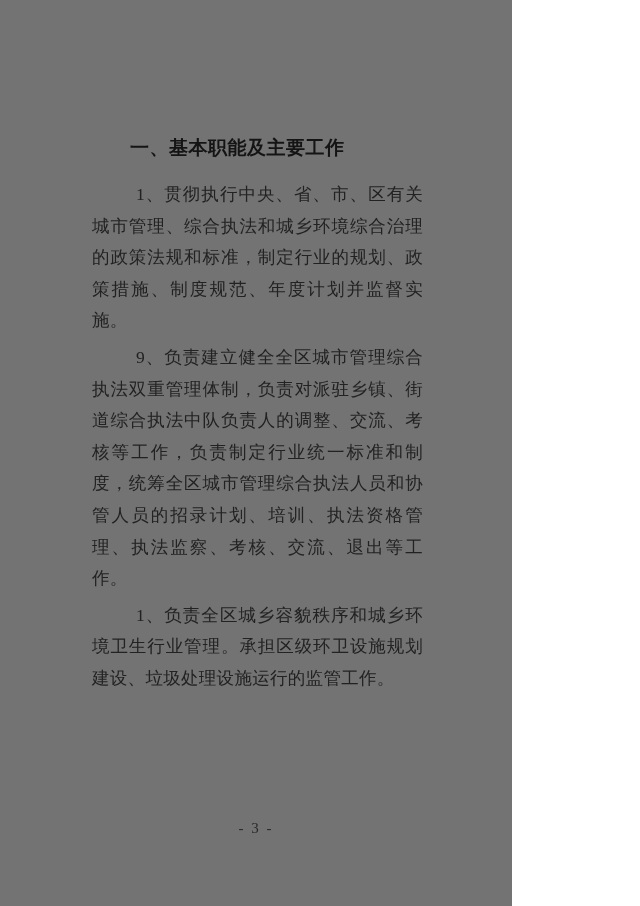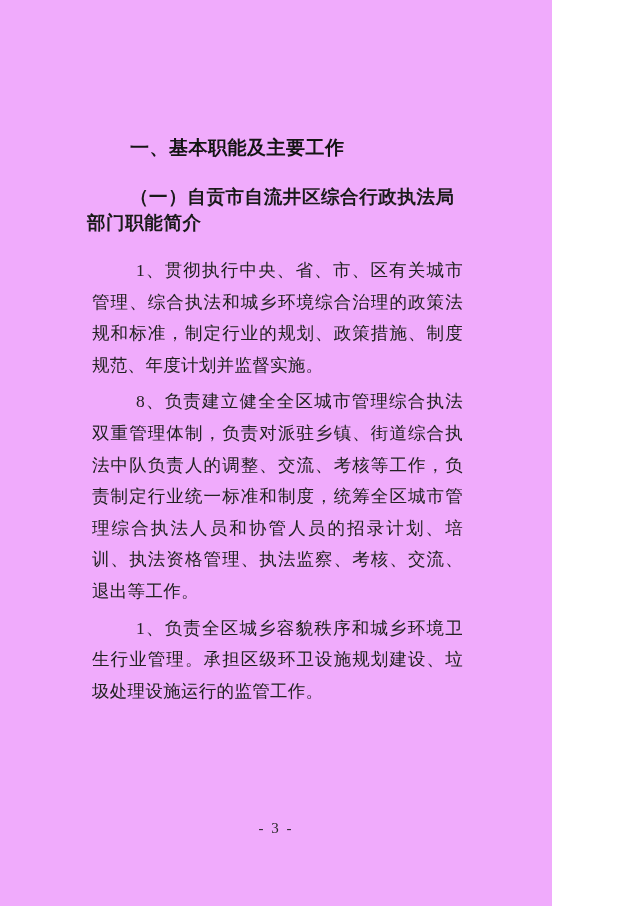--- a/index.html
+++ b/index.html
@@ -2,23 +2,23 @@
 <html><head>
 <meta charset="utf-8">
 <style>
   html, body {
     margin: 0;
     padding: 0;
     background: #ffffff;
   }
   .page {
     position: relative;
-    width: 552px;
+    width: 512px;
     height: 906px;
-    background: #f0abfc;
+    background: #737373;
     box-sizing: border-box;
     padding: 136px 84px 0 87px;
     color: #1d1d1d;
     overflow: hidden;
   }
   .section-heading {
     margin: 0;
     font-family: "Liberation Sans", "DejaVu Sans", sans-serif;
     font-size: 19px;
     font-weight: 700;
@@ -61,22 +61,21 @@
     letter-spacing: 2px;
     color: #2a2a2a;
   }
 </style>
 </head>
 <body>
 
 <div class="page">
   <h1 class="section-heading">一、基本职能及主要工作</h1>
 
-  <h2 class="subsection-heading">（一）自贡市自流井区综合行政执法局部门职能简介</h2>
 
   <div class="body-text">
     <p>1、贯彻执行中央、省、市、区有关城市管理、综合执法和城乡环境综合治理的政策法规和标准，制定行业的规划、政策措施、制度规范、年度计划并监督实施。</p>
-    <p>8、负责建立健全全区城市管理综合执法双重管理体制，负责对派驻乡镇、街道综合执法中队负责人的调整、交流、考核等工作，负责制定行业统一标准和制度，统筹全区城市管理综合执法人员和协管人员的招录计划、培训、执法资格管理、执法监察、考核、交流、退出等工作。</p>
+    <p>9、负责建立健全全区城市管理综合执法双重管理体制，负责对派驻乡镇、街道综合执法中队负责人的调整、交流、考核等工作，负责制定行业统一标准和制度，统筹全区城市管理综合执法人员和协管人员的招录计划、培训、执法资格管理、执法监察、考核、交流、退出等工作。</p>
     <p>1、负责全区城乡容貌秩序和城乡环境卫生行业管理。承担区级环卫设施规划建设、垃圾处理设施运行的监管工作。</p>
   </div>
 
   <div class="page-footer">- 3 -</div>
 </div>
 
 </body></html>

